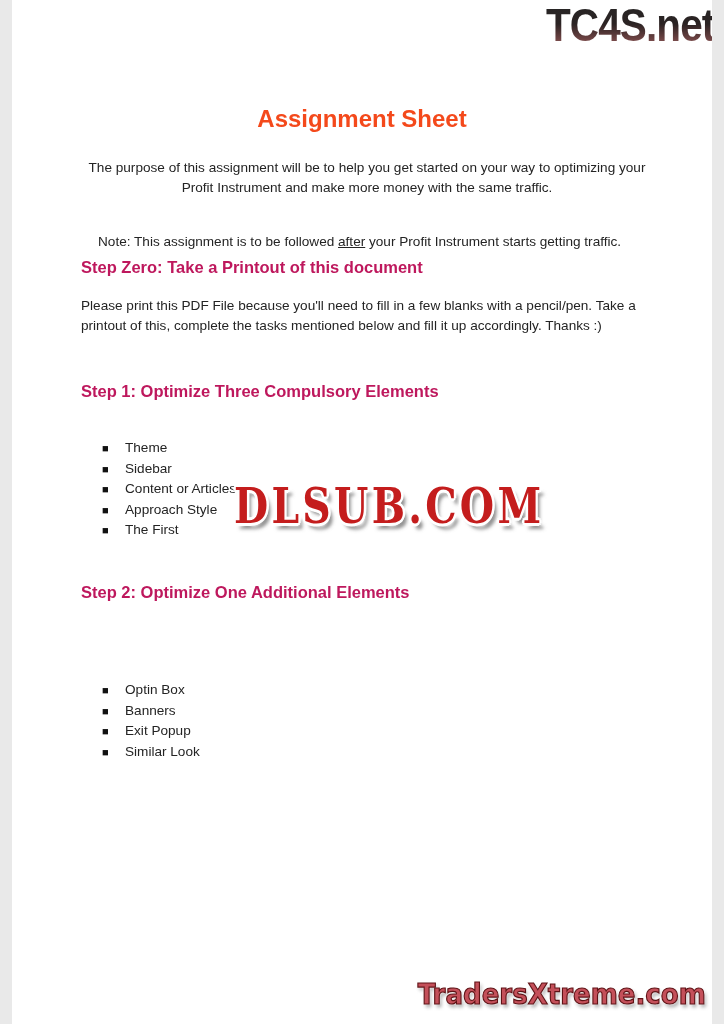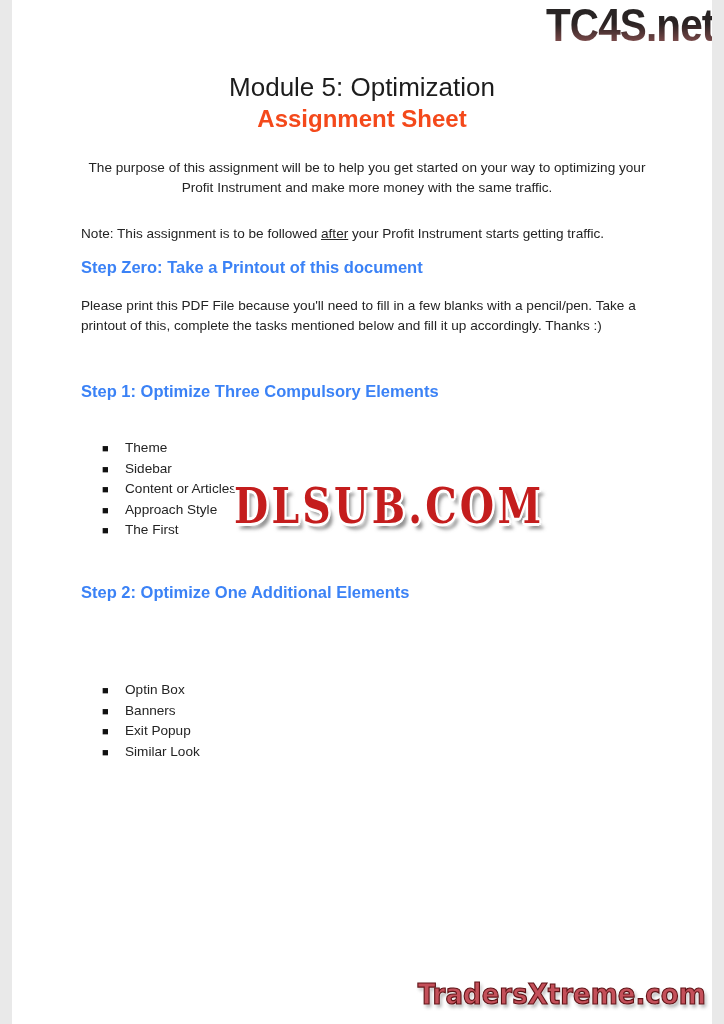--- a/index.html
+++ b/index.html
@@ -54,28 +54,28 @@
   
   .body-text {
     position: absolute;
     left: 69px;
     width: 572px;
     font-size: 13.6px;
     line-height: 20px;
     color: #242424;
   }
   .p-intro   { top: 158px; text-align: center; }
-  .p-note    { top: 224px; white-space: nowrap; width: auto; }
+  .p-note    { top: 232px; white-space: nowrap; width: auto; margin-left: 17px; }
   .h-section {
     position: absolute;
     left: 69px;
     font-size: 16.5px;
     line-height: 22px;
     font-weight: bold;
-    color: #3b82f6;
+    color: #be185d;
     white-space: nowrap;
   }
   .h-step0 { top: 256px; }
   .p-step0 { top: 296px; }
   .h-step1 { top: 356px; margin-top: 24px; }
   .p-step1 { top: 397px; white-space: nowrap; width: auto; }
   .h-step2 { top: 581px; }
   .p-step2 { top: 622px; }
   .u { text-decoration: underline; }
 
@@ -145,21 +145,20 @@
       2px 3px 4px rgba(70,70,70,.55);
   }
 </style>
 </head>
 <body>
 
 <div class="page">
 
   <div class="logo-top">TC4S.net</div>
 
-  <div class="doc-title">Module 5: Optimization</div>
   <div class="doc-subtitle" style="color:#f4491b;">Assignment Sheet</div>
 
   <p class="body-text p-intro">The purpose of this assignment will be to help you get started on your way to optimizing your Profit Instrument and make more money with the same traffic.</p>
 
   <p class="body-text p-note"><span>Note: This assignment is to be followed </span><span class="u">after</span><span> your Profit Instrument starts getting traffic.</span></p>
 
   <h2 class="h-section h-step0">Step Zero: Take a Printout of this document</h2>
   <p class="body-text p-step0">Please print this PDF File because you'll need to fill in a few blanks with a pencil/pen. Take a printout of this, complete the tasks mentioned below and fill it up accordingly. Thanks :)</p>
 
   <h2 class="h-section h-step1">Step 1: Optimize Three Compulsory Elements</h2>

